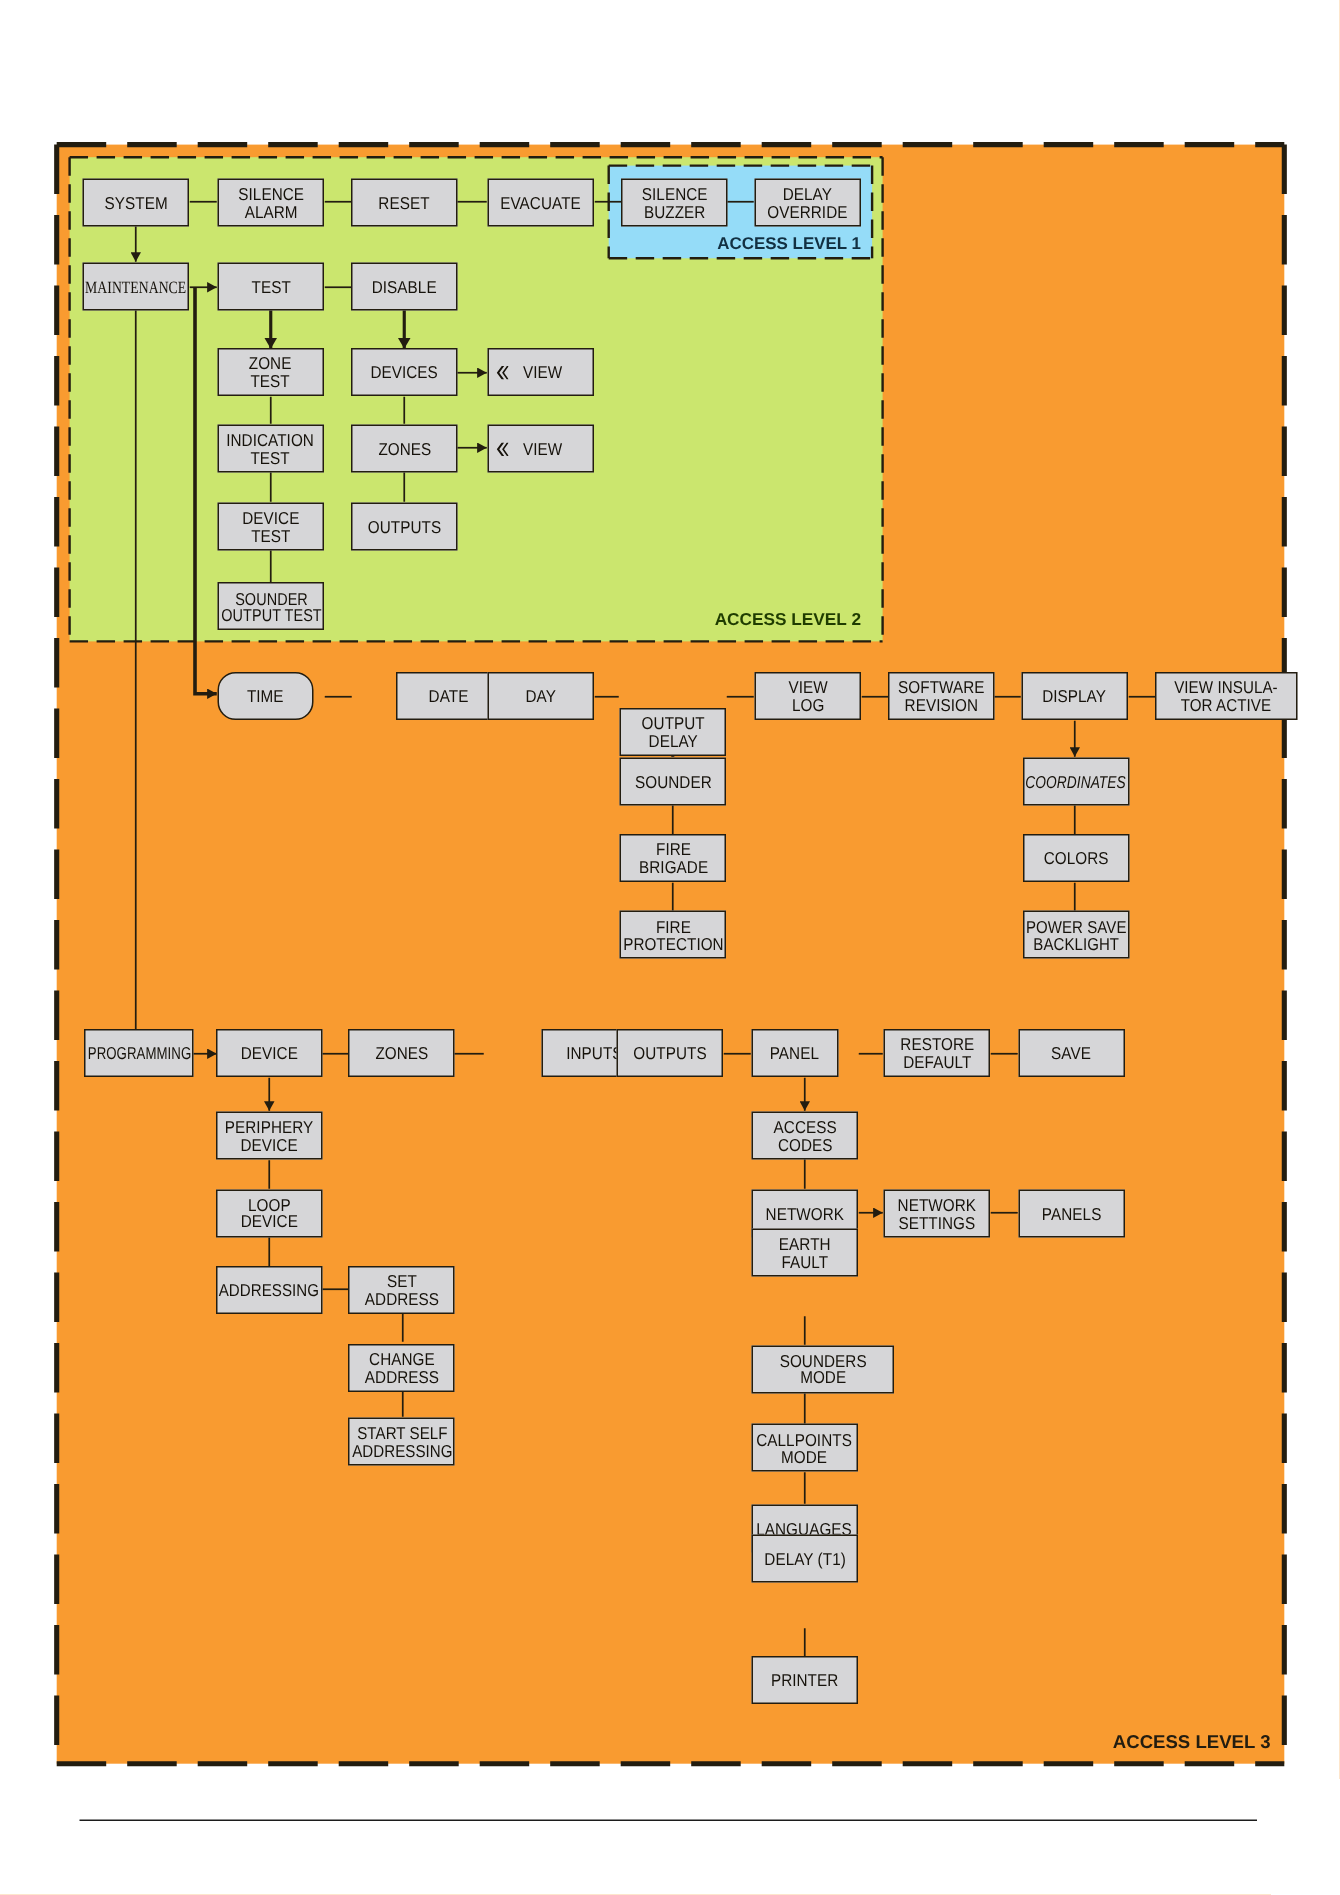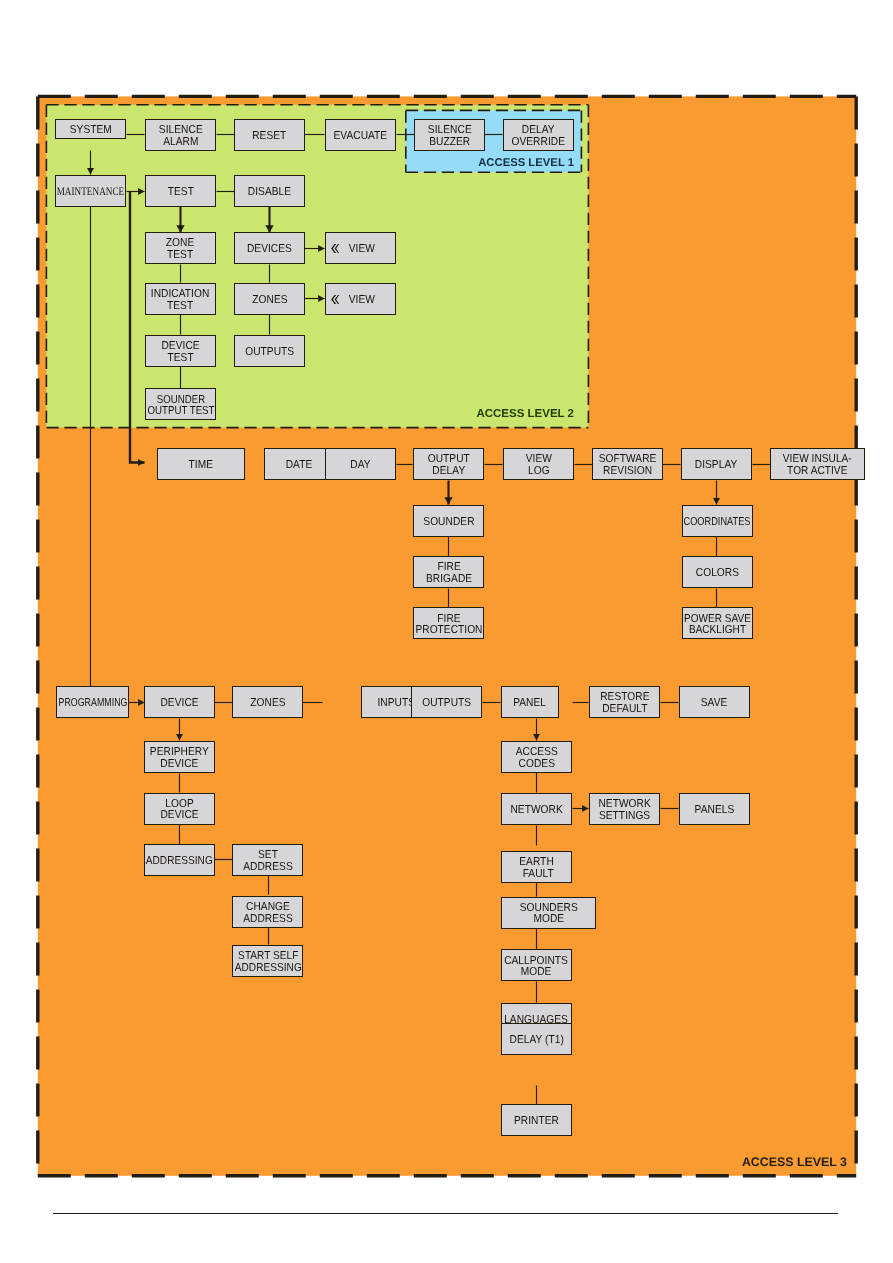--- a/index.html
+++ b/index.html
@@ -113,21 +113,21 @@
       <path d="M572.5,808.5 L588.5,808.5" fill="none" stroke="#231D10" stroke-width="1.15" marker-end="url(#mThin)"></path>
       <path d="M660.5,808.5 L678.5,808.5" fill="none" stroke="#231D10" stroke-width="1.15"></path>
       <path d="M536.5,825.5 L536.5,845.5" fill="none" stroke="#231D10" stroke-width="1.15"></path>
       <path d="M536.5,877.5 L536.5,896.5" fill="none" stroke="#231D10" stroke-width="1.15"></path>
       <path d="M536.5,928.5 L536.5,949.5" fill="none" stroke="#231D10" stroke-width="1.15"></path>
       <path d="M536.5,981.5 L536.5,1002.5" fill="none" stroke="#231D10" stroke-width="1.15"></path>
       <path d="M536.5,1034.5 L536.5,1053.5" fill="none" stroke="#231D10" stroke-width="1.15"></path>
       <path d="M536.5,1085.5 L536.5,1104.5" fill="none" stroke="#231D10" stroke-width="1.15"></path>
     </svg>
   <div id="node-layer">
-      <div class="node" style="left: 55px; top: 119px; width: 71px; height: 20px; align-items: center;">
+      <div class="node" style="left: 55px; top: 119px; width: 71px; height: 32px; align-items: center;">
 
     <span class="lbl">
           <span class="line" style="transform: scaleX(0.885);">SYSTEM</span>
         </span>
   </div>
       <div class="node" style="left: 145px; top: 119px; width: 71px; height: 32px;">
 
     <span class="lbl">
           <span class="line" style="transform: scaleX(0.885);">SILENCE</span>
           <span class="line" style="transform: scaleX(0.885);">ALARM</span>
@@ -232,39 +232,39 @@
           <span class="line" style="transform: scaleX(0.885);">OUTPUTS</span>
         </span>
   </div>
       <div class="node" style="left: 145px; top: 388.4px; width: 71px; height: 32px;">
 
     <span class="lbl">
           <span class="line" style="transform: scaleX(0.8375);">SOUNDER</span>
           <span class="line" style="transform: scaleX(0.8375);">OUTPUT TEST</span>
         </span>
   </div>
-      <div class="node" style="left: 157px; top: 448px; width: 88px; height: 32px;">
+      <div class="node" style="left: 145px; top: 448px; width: 64px; height: 32px; border-radius: 12px;">
 
     <span class="lbl">
           <span class="line" style="transform: scaleX(0.885);">TIME</span>
         </span>
   </div>
       <div class="node" style="left: 234px; top: 448px; width: 71px; height: 32px; margin-left: 30px;">
 
     <span class="lbl">
           <span class="line" style="transform: scaleX(0.885);">DATE</span>
         </span>
   </div>
       <div class="node" style="left: 325px; top: 448px; width: 71px; height: 32px;">
 
     <span class="lbl">
           <span class="line" style="transform: scaleX(0.885);">DAY</span>
         </span>
   </div>
-      <div class="node" style="left: 413px; top: 448px; width: 71px; height: 32px;">
+      <div class="node" style="left: 413px; top: 472px; width: 71px; height: 32px;">
 
     <span class="lbl">
           <span class="line" style="transform: scaleX(0.885);">OUTPUT</span>
           <span class="line" style="transform: scaleX(0.885);">DELAY</span>
         </span>
   </div>
       <div class="node" style="left: 503px; top: 448px; width: 71px; height: 32px;">
 
     <span class="lbl">
           <span class="line" style="transform: scaleX(0.885);">VIEW</span>
@@ -304,21 +304,21 @@
           <span class="line" style="transform: scaleX(0.885);">BRIGADE</span>
         </span>
   </div>
       <div class="node" style="left: 413.2px; top: 607.4px; width: 71px; height: 32px;">
 
     <span class="lbl">
           <span class="line" style="transform: scaleX(0.882849);">FIRE</span>
           <span class="line" style="transform: scaleX(0.882849);">PROTECTION</span>
         </span>
   </div>
-      <div class="node" style="left: 681.5px; top: 504.6px; width: 71px; height: 32px;">
+      <div class="node" style="left: 681.5px; top: 504.6px; width: 71px; height: 32px; font-style: italic;">
 
     <span class="lbl">
           <span class="line" style="transform: scaleX(0.797174);">COORDINATES</span>
         </span>
   </div>
       <div class="node" style="left: 681.5px; top: 556.2px; width: 71px; height: 32px;">
 
     <span class="lbl">
           <span class="line" style="transform: scaleX(0.885);">COLORS</span>
         </span>
@@ -439,21 +439,21 @@
           <span class="line" style="transform: scaleX(0.885);">NETWORK</span>
           <span class="line" style="transform: scaleX(0.885);">SETTINGS</span>
         </span>
   </div>
       <div class="node" style="left: 679px; top: 793px; width: 71px; height: 32px;">
 
     <span class="lbl">
           <span class="line" style="transform: scaleX(0.885);">PANELS</span>
         </span>
   </div>
-      <div class="node" style="left: 501px; top: 851px; width: 71px; height: 32px; text-align: right;">
+      <div class="node" style="left: 501px; top: 819px; width: 71px; height: 32px;">
 
     <span class="lbl">
           <span class="line" style="transform: scaleX(0.885);">EARTH</span>
           <span class="line" style="transform: scaleX(0.885);">FAULT</span>
         </span>
   </div>
       <div class="node" style="left: 501px; top: 896.7px; width: 95px; height: 32px;">
 
     <span class="lbl">
           <span class="line" style="transform: scaleX(0.885);">SOUNDERS</span>

